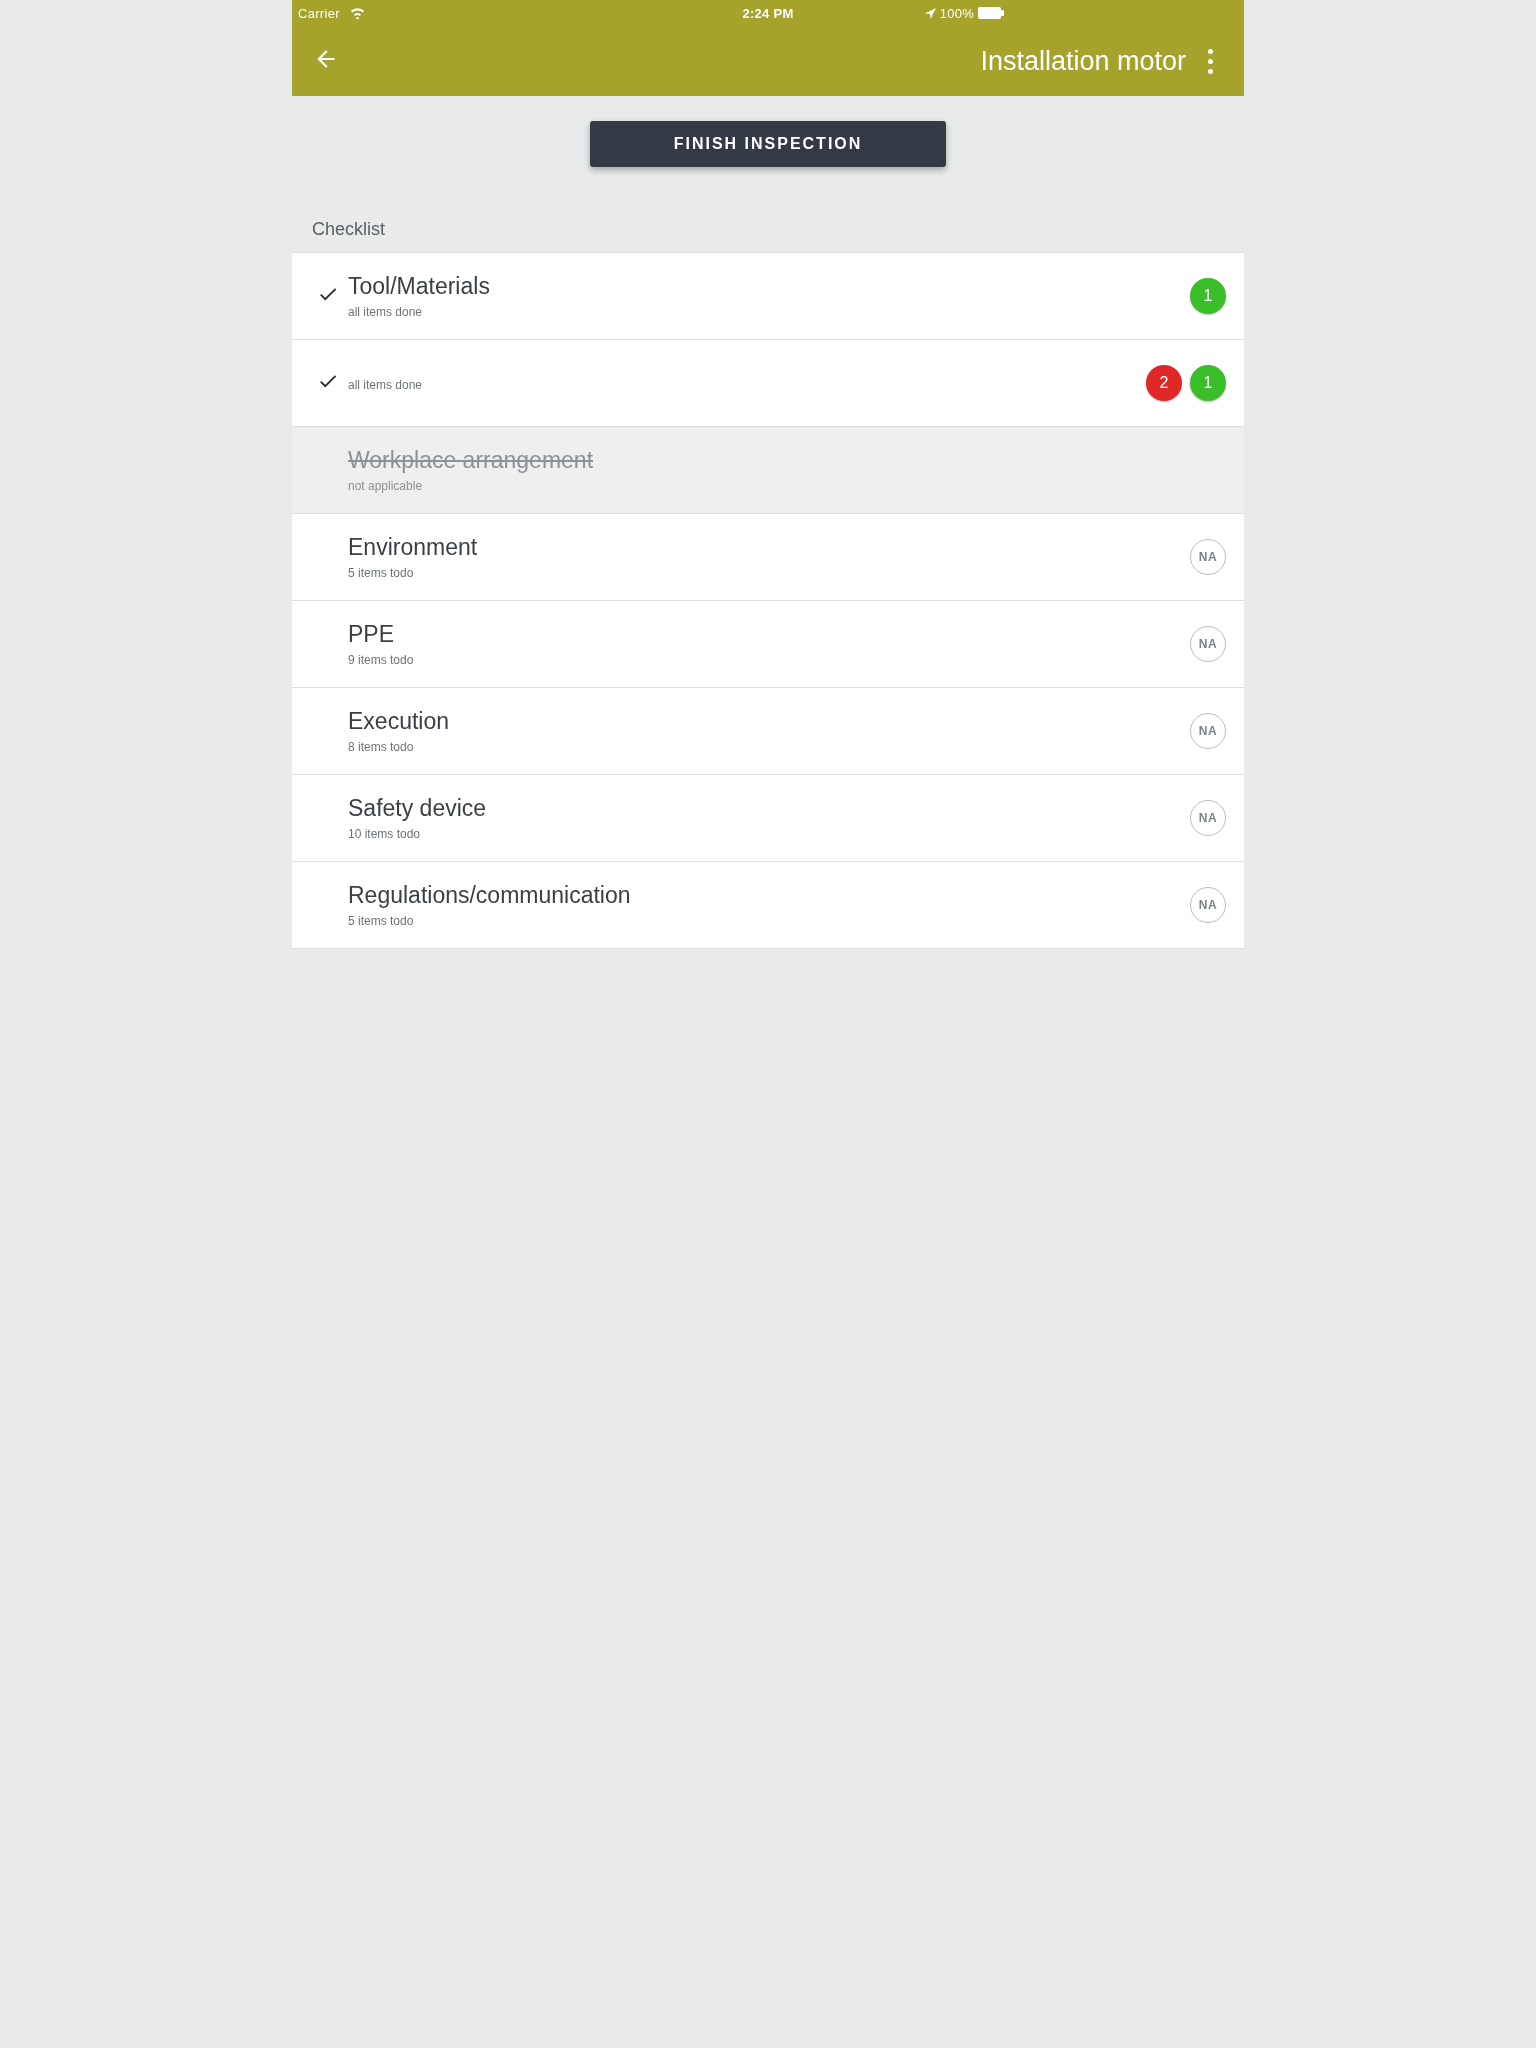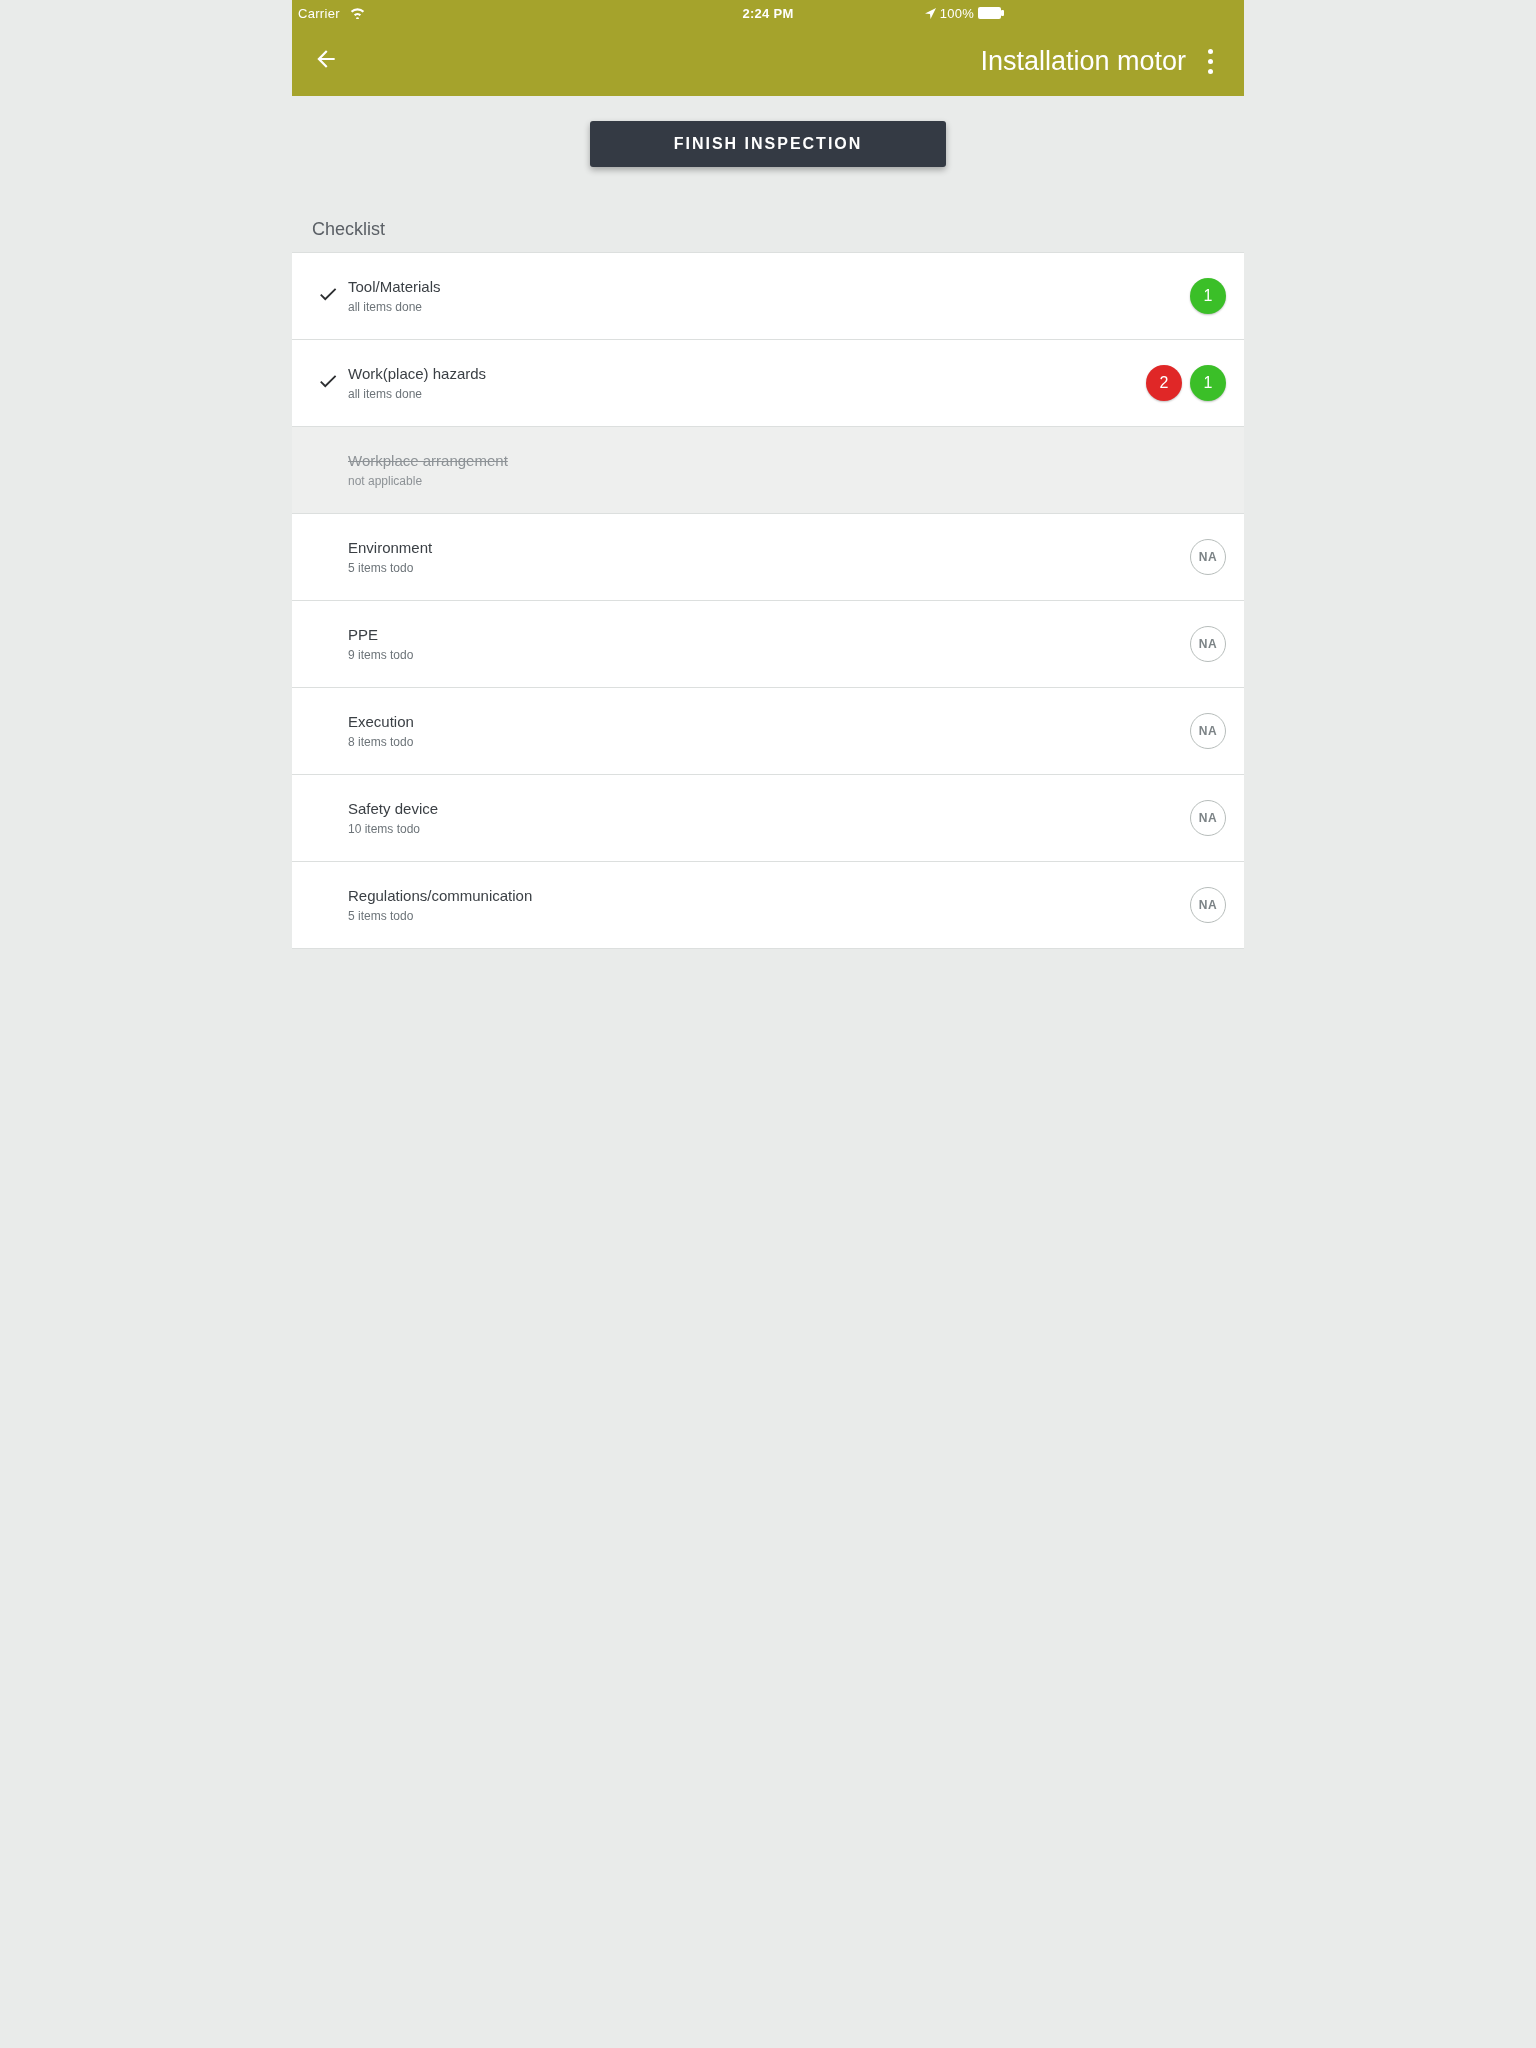--- a/index.html
+++ b/index.html
@@ -98,21 +98,21 @@
   .row.na {
     background: #eeefee;
     color: #888e92;
   }
   .row .check-slot {
     width: 40px;
     display: flex; align-items: center; justify-content: center;
   }
   .row .texts { flex: 1; padding: 18px 0; }
   .row .title {
-    font-size: 15px;
+    font-size: 23px;
     color: #3a3f44;
     font-weight: 400;
     line-height: 1.2;
   }
   .row.na .title {
     color: #8d9296;
     text-decoration: line-through;
   }
   .row .subtitle {
     font-size: 12px;
@@ -209,21 +209,20 @@
         <div class="badge green">1</div>
       </div>
     </div>
     <div class="row">
       <div class="check-slot">
         <span><svg width="22" height="22" viewBox="0 0 24 24">
             <path fill="#2d2f31" d="M9 16.2 4.8 12l-1.4 1.4L9 19 21 7l-1.4-1.4z"></path>
           </svg></span>
       </div>
       <div class="texts">
-        <div class="title">Work(place) hazards</div>
         <div class="subtitle">all items done</div>
       </div>
       <div class="badges">
         <div class="badge red">2</div>
         <div class="badge green">1</div>
       </div>
     </div>
     <div class="row na">
       <div class="check-slot"></div>
       <div class="texts">

